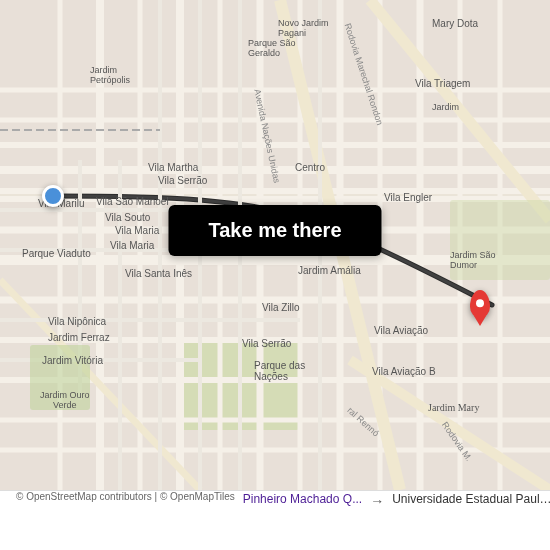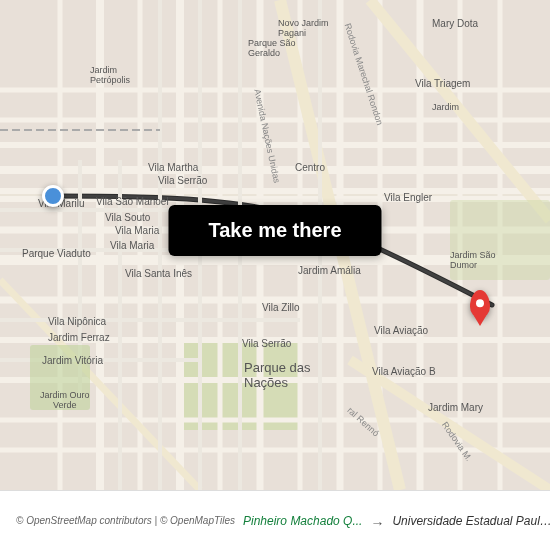--- a/index.html
+++ b/index.html
@@ -102,43 +102,42 @@
       background: white;
       border-radius: 50%;
     }
 
     
     #bottom-bar {
       width: 550px;
       height: 60px;
       background: white;
       display: flex;
-      align-items: center;
+      align-items: flex-start;
       padding: 0 16px;
       border-top: 1px solid #ddd;
-      font-style: italic;
     }
 
     .attribution {
       font-size: 10px;
       color: #666;
       flex: 0 0 auto;
     }
 
     .route-info {
       display: flex;
       align-items: center;
       flex: 1;
       gap: 8px;
       margin-left: 8px;
     }
 
     .route-origin {
       font-size: 12px;
-      color: #15803d;
+      color: #4c1d95;
       font-weight: 500;
       max-width: 140px;
       white-space: nowrap;
       overflow: hidden;
       text-overflow: ellipsis;
     }
 
     .route-arrow {
       font-size: 14px;
       color: #555;
@@ -264,24 +263,24 @@
   <span class="map-label" style="top:248px;left:22px;">Parque Viaduto</span>
   <span class="map-label" style="top:250px;left:450px;font-size:9px;">Jardim São<br>Dumor</span>
   <span class="map-label" style="top:268px;left:125px;">Vila Santa Inês</span>
   <span class="map-label" style="top:265px;left:298px;">Jardim Amália</span>
   <span class="map-label" style="top:302px;left:262px;">Vila Zillo</span>
   <span class="map-label" style="top:316px;left:48px;">Vila Nipônica</span>
   <span class="map-label" style="top:332px;left:48px;">Jardim Ferraz</span>
   <span class="map-label" style="top:338px;left:242px;">Vila Serrão</span>
   <span class="map-label" style="top:325px;left:374px;">Vila Aviação</span>
   <span class="map-label" style="top:355px;left:42px;">Jardim Vitória</span>
-  <span class="map-label" style="top:360px;left:244px;font-size:13px;">Parque das<br>Nações</span>
+  <span class="map-label" style="top:360px;left:254px;font-size:10px;">Parque das<br>Nações</span>
   <span class="map-label" style="top:366px;left:372px;">Vila Aviação B</span>
   <span class="map-label" style="top:390px;left:40px;font-size:9px;text-align:center;">Jardim Ouro<br>Verde</span>
-  <span class="map-label" style="top:402px;left:428px;">Jardim Mary</span>
+  <span class="map-label" style="top:402px;left:428px;font-family:Liberation Serif, serif;">Jardim Mary</span>
 
   <span class="map-label map-label-road" style="top:88px;left:262px;transform:rotate(78deg);transform-origin:left top;">Avenida Nações Unidas</span>
   <span class="map-label map-label-road" style="top:22px;left:352px;transform:rotate(72deg);transform-origin:left top;">Rodovia Marechal Rondon</span>
   <span class="map-label map-label-road" style="top:420px;left:448px;transform:rotate(55deg);transform-origin:left top;">Rodovia M.</span>
   <span class="map-label map-label-road" style="top:405px;left:352px;transform:rotate(42deg);transform-origin:left top;">ral Rennó</span>
 
   <button class="take-me-there-btn">Take me there</button>
 </div>
 
 <div id="bottom-bar">

